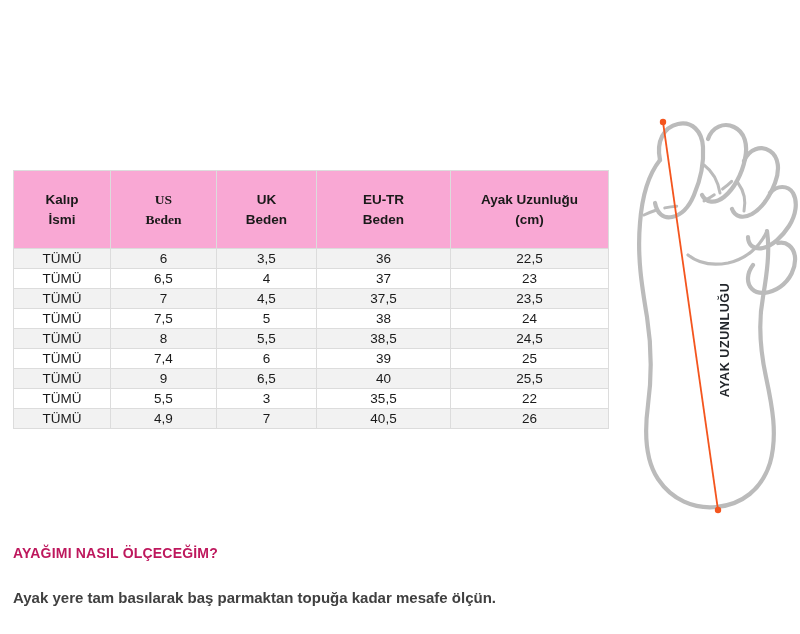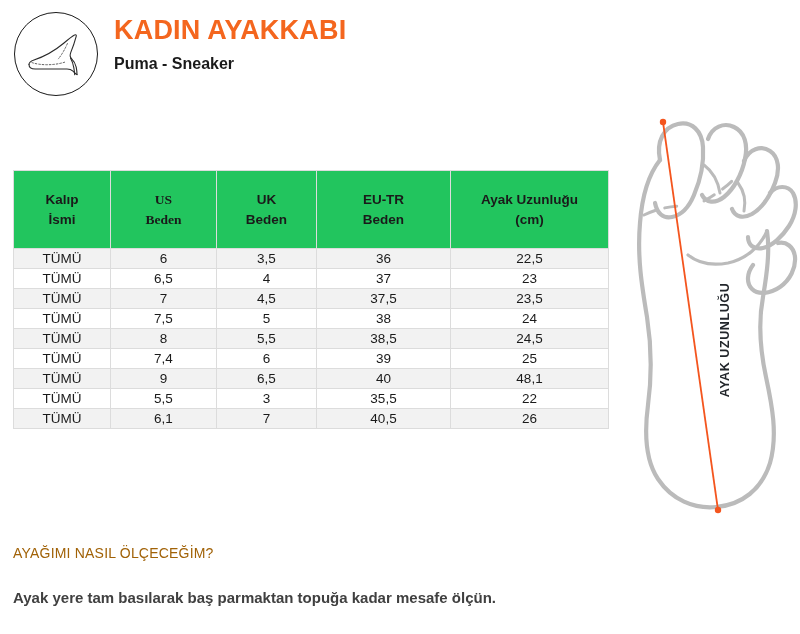--- a/index.html
+++ b/index.html
@@ -43,21 +43,21 @@
   }
   .size-table th, .size-table td {
     border:1px solid #dcdcdc;
     text-align:center;
     color:#1a1a1a;
   }
   .size-table th {
     font-size:13.5px; font-weight:bold;
     height:78px;
     line-height:1.45;
-    background:#22c55e;
+    background:#f9a8d4;
     vertical-align:middle;
   }
   .size-table td {
     font-size:13.5px; font-weight:normal;
     height:20px;
     vertical-align:middle;
   }
   .size-table tbody tr:nth-child(odd) td { background:#f2f2f2; }
   .size-table tbody tr:nth-child(even) td { background:#ffffff; }
   .col-0 { width:97px; }
@@ -77,54 +77,37 @@
     transform-origin:center center;
     font-size:12.5px; font-weight:bold;
     letter-spacing:.6px;
     color:#22262b;
     white-space:nowrap;
   }
 
   
   .footer { position:absolute; left:13px; top:545px; width:620px; }
   .footer-head {
-    color:#a16207;
-    font-size:14px; font-weight:normal;
+    color:#be185d;
+    font-size:14px; font-weight:bold;
     letter-spacing:.2px;
     white-space:nowrap;
   }
   .footer-body {
     margin-top:28px;
     color:#404040;
     font-size:15px; font-weight:bold;
     white-space:nowrap;
   }
 </style>
 </head>
 <body>
 
 <div class="page">
 
-  <div class="header">
-    <div class="logo-circle">
-      <svg width="66" height="46" viewBox="0 0 66 46" aria-hidden="true">
-        <g fill="none" stroke="#2b2b2b" stroke-width="1.1" stroke-linejoin="round" stroke-linecap="round">
-          <path d="M6 33.5 C6 31.5 8 30 11 29 C20 26 32 19.5 41 12 C45.5 8.2 49.5 5 51.5 4 C52.8 3.3 53.6 4 53.2 5.4 C51.8 10.6 49.6 17 47.8 21.4 C46.6 24.3 46.8 26 48.5 27.6 C50.6 29.6 52.4 32.4 53.2 36.2 C53.8 39.2 54 42 54 43.6"></path>
-          <path d="M6 33.5 C6 36.3 8.3 38 12.2 38 L44 38 C46.5 38 48.5 38.8 50 40.2 C51.6 41.7 52.9 43 54 43.6"></path>
-          <path d="M47.6 27.2 C49 29.6 50.2 33.2 50.8 36.6 C51.3 39.4 51.6 41.8 51.7 43.6"></path>
-          <path d="M9 31.6 C17 34.4 31 34.6 41.6 31.2" stroke-width="0.75" stroke-dasharray="1.6 1.9"></path>
-          <path d="M44.4 12.6 C41.6 18.8 38.6 24 35.4 27.8" stroke-width="0.75" stroke-dasharray="1.6 1.9"></path>
-        </g>
-      </svg>
-    </div>
-    <div class="header-text">
-      <div class="title">KADIN AYAKKABI</div>
-      <div class="subtitle">Puma - Sneaker</div>
-    </div>
-  </div>
 
   <table class="size-table">
     <thead>
       <tr>
         <th class="col-0">
           <span class="th-line">Kalıp</span>
           <span class="th-line">İsmi</span>
         </th>
         <th class="col-1">
           <span class="th-line">US</span>
@@ -185,32 +168,32 @@
         <td>7,4</td>
         <td>6</td>
         <td>39</td>
         <td>25</td>
       </tr>
       <tr>
         <td>TÜMÜ</td>
         <td>9</td>
         <td>6,5</td>
         <td>40</td>
-        <td>48,1</td>
+        <td>25,5</td>
       </tr>
       <tr>
         <td>TÜMÜ</td>
         <td>5,5</td>
         <td>3</td>
         <td>35,5</td>
         <td>22</td>
       </tr>
       <tr>
         <td>TÜMÜ</td>
-        <td>6,1</td>
+        <td>4,9</td>
         <td>7</td>
         <td>40,5</td>
         <td>26</td>
       </tr>
     </tbody>
   </table>
 
   <div class="foot-wrap">
     <svg width="180" height="420" viewBox="0 0 180 420" aria-hidden="true">
       <g fill="none" stroke="#bbbbbb" stroke-width="4.2" stroke-linecap="round" stroke-linejoin="round">

